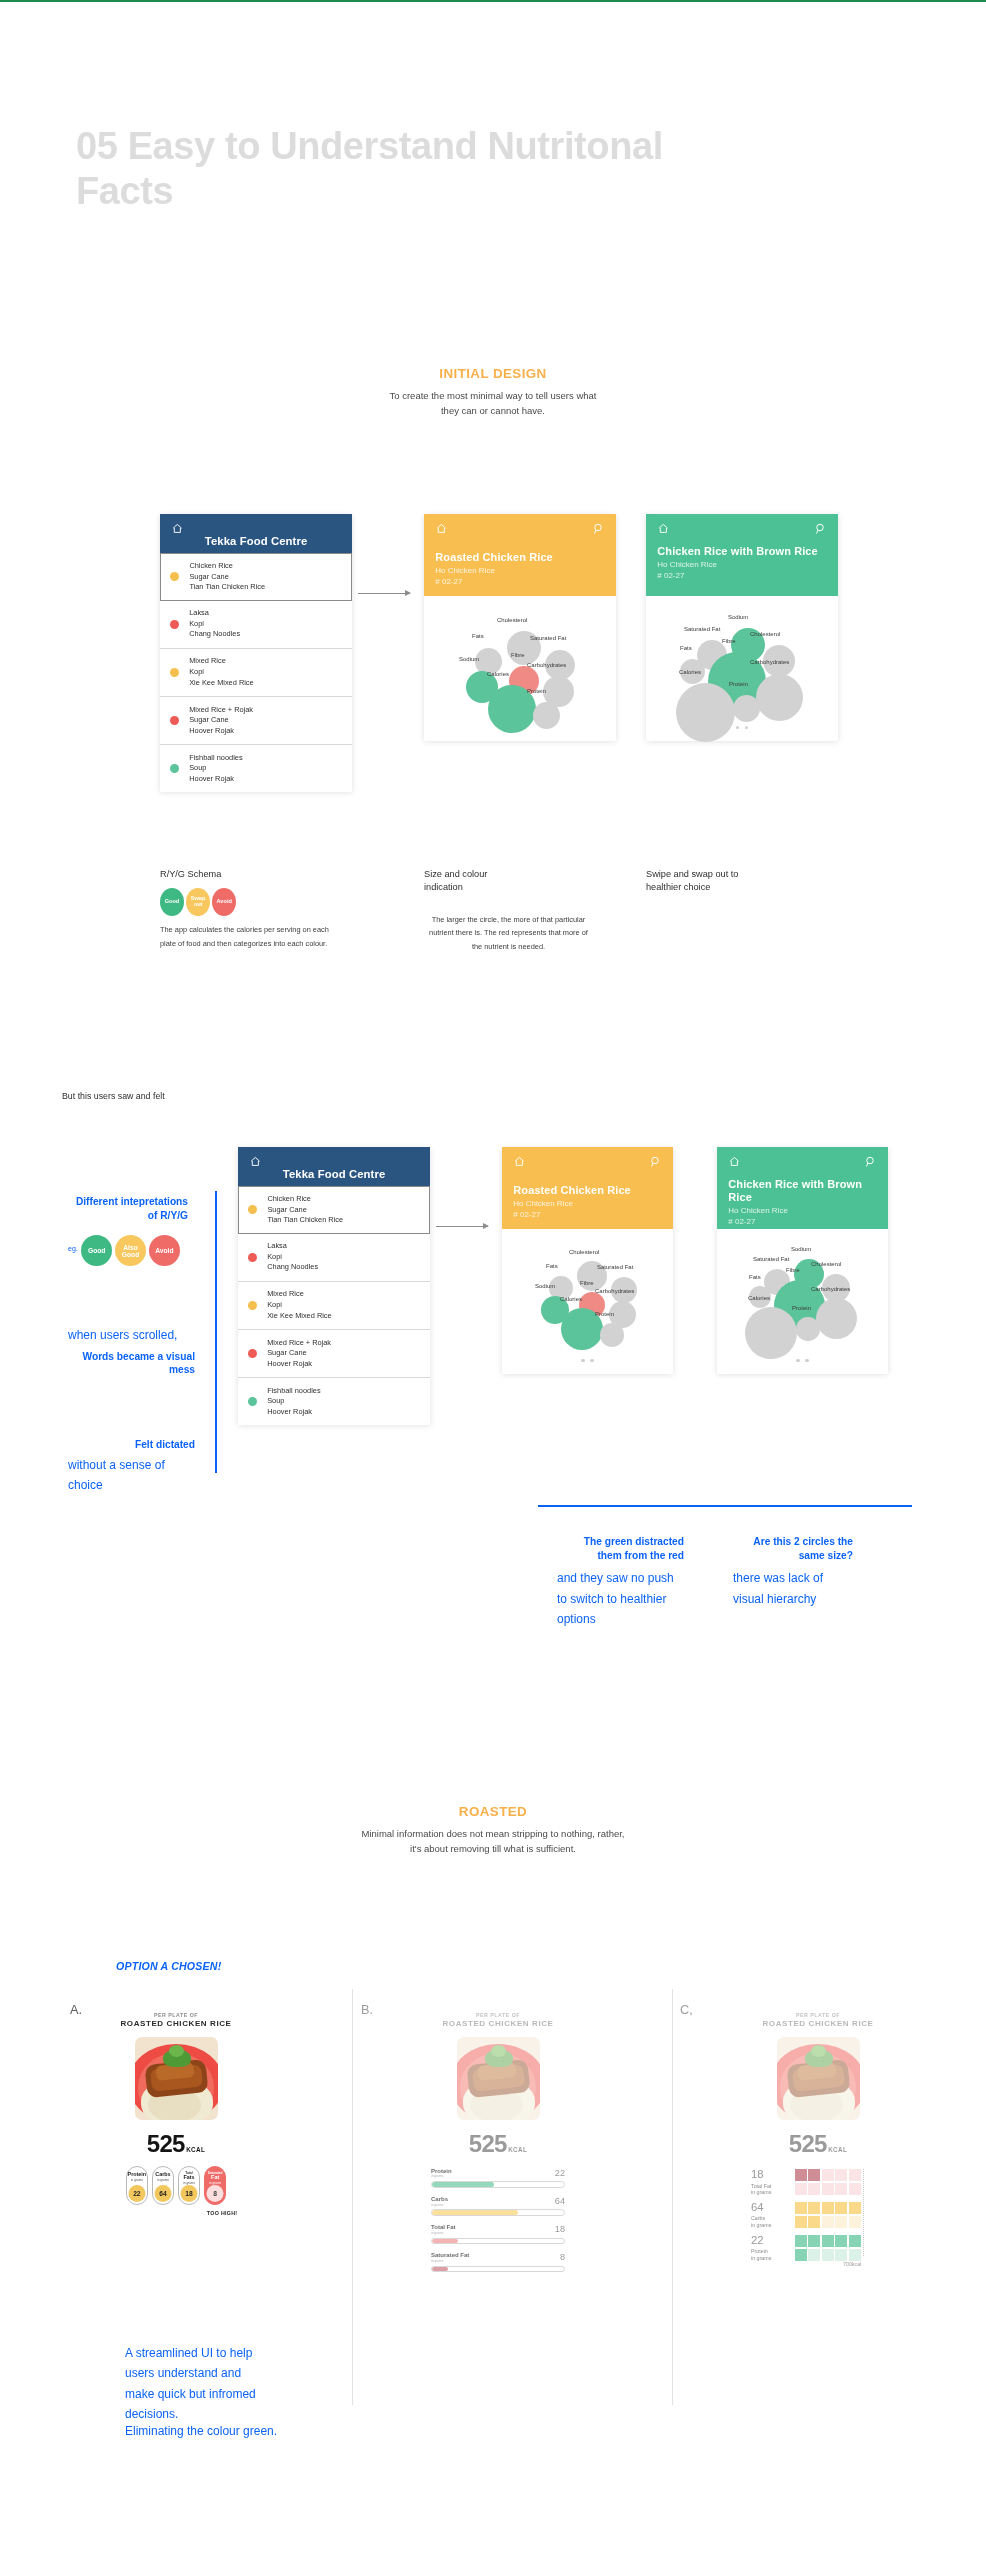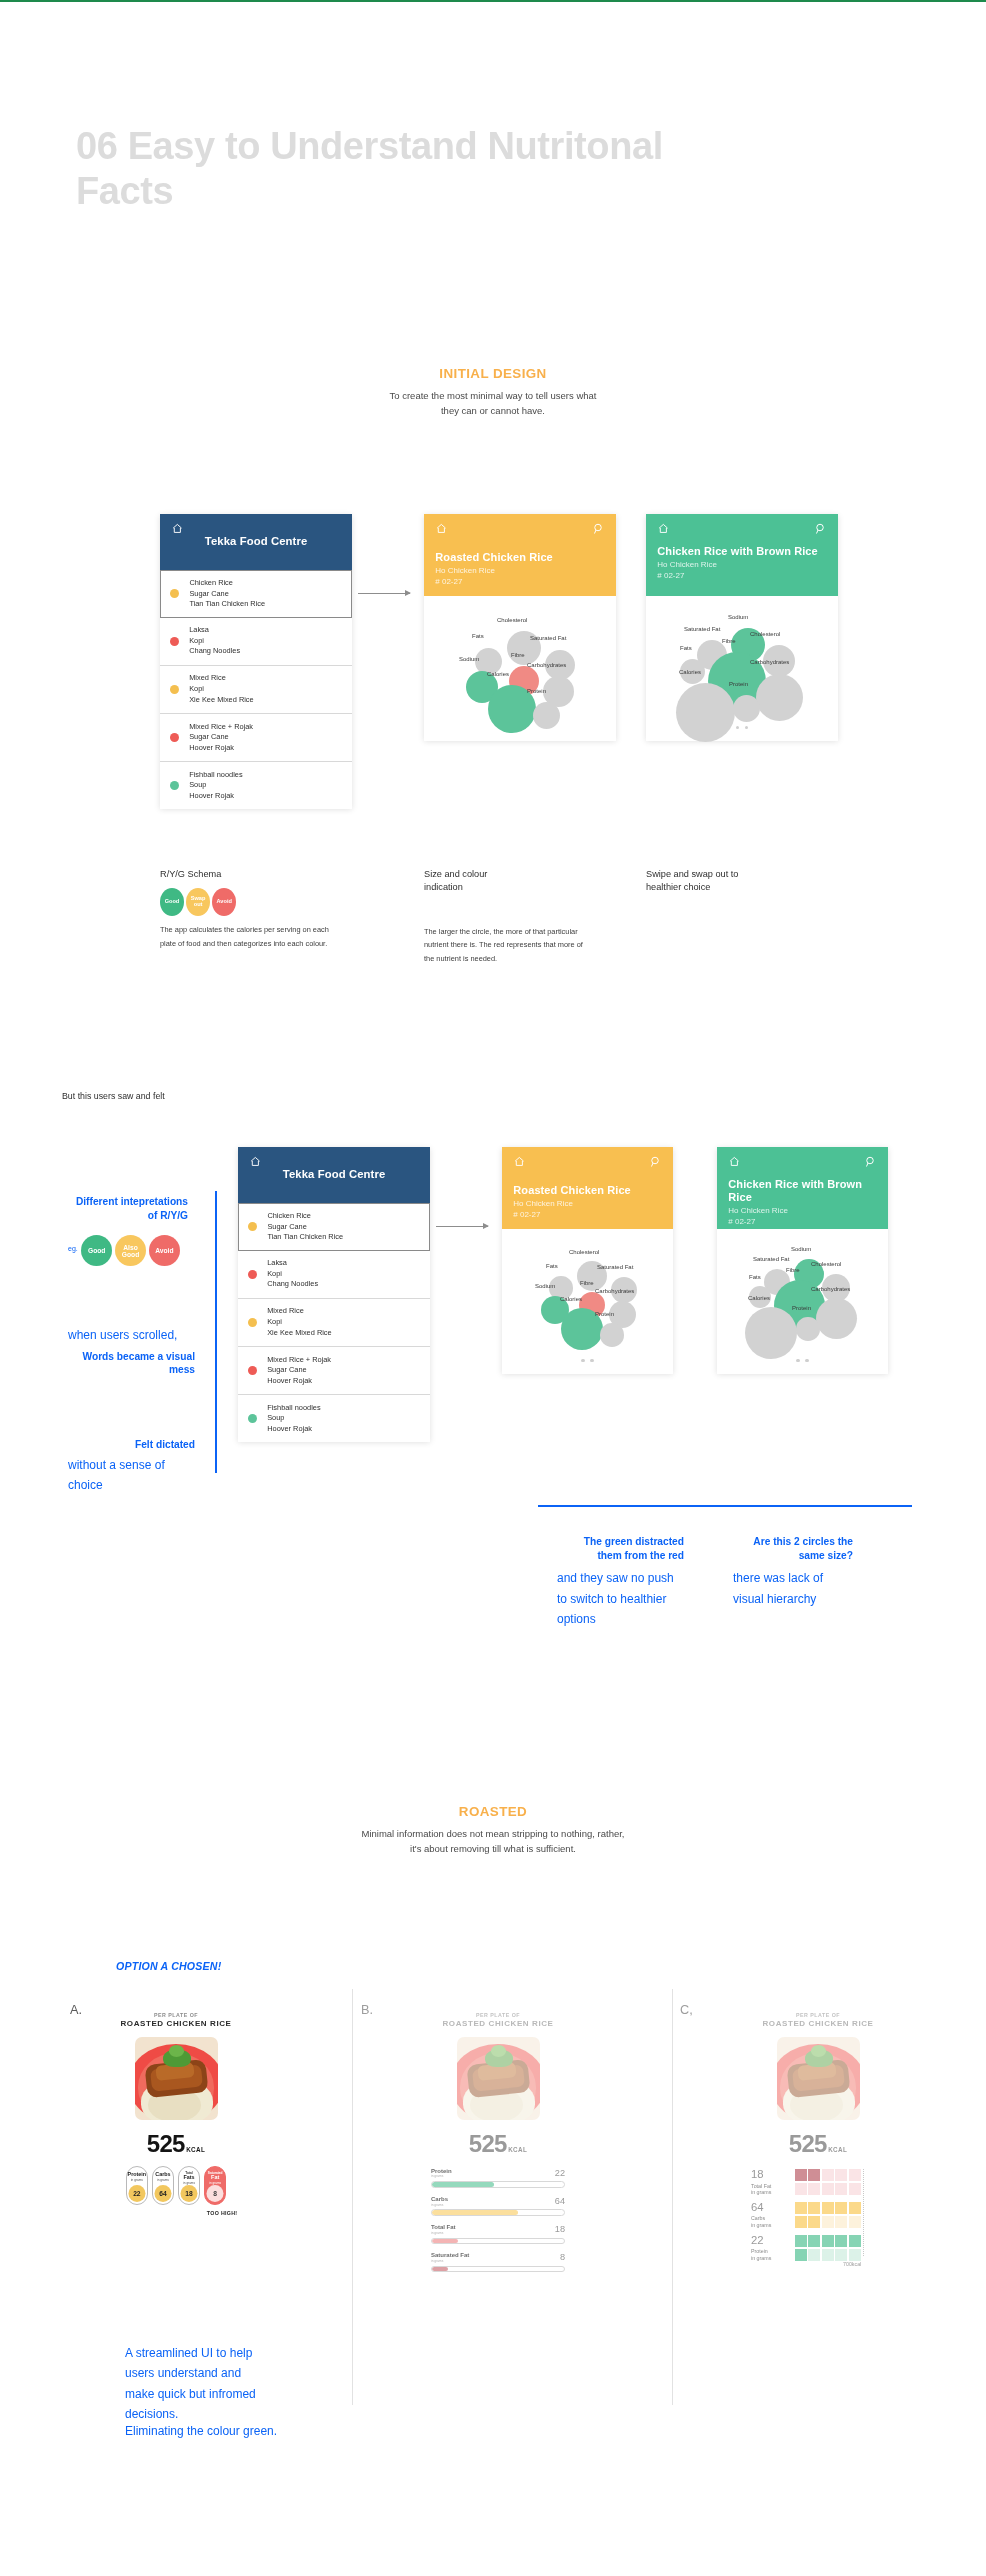--- a/index.html
+++ b/index.html
@@ -36,21 +36,21 @@
     margin-top: 7.8px; font-size: 9.5px; line-height: 1.55; color: #4a4a4a;
   }
 
   
   .phone {
     position: absolute;
     background: #fff;
     box-shadow: 0 1.4px 6.3px rgba(0,0,0,0.13);
   }
   .phone-head { position: relative; padding: 10px 11.3px 11.3px 11.3px; }
-  .phone-head.navy { background: #2a5580; height: 56px; padding-top: 8.5px; }
+  .phone-head.navy { background: #2a5580; height: 39px; padding-top: 8.5px; }
   .phone-head.amber { background: #f8bf50; height: 82px; }
   .phone-head.green { background: #4cc195; height: 82px; }
   .ic-home, .ic-search { position: absolute; display:block; }
   .ic-home { left: 11.3px; top: 8.5px; width: 12.7px; height: 11.3px; }
   .ic-search { right: 11.3px; top: 8.5px; width: 12px; height: 12px; }
   .phone-head .ph-title {
     color: #fff; font-weight: bold; letter-spacing: 0.1px;
   }
   .navy .ph-title { font-size: 11.3px; text-align: center; margin-top: 12.7px; }
   .amber .ph-title, .green .ph-title { font-size: 11px; margin-top: 27px; line-height:1.15; }
@@ -200,21 +200,21 @@
   .cgrid-cells { display:grid; grid-template-columns: repeat(5, 12px); grid-gap: 1.4px; }
   .cell { width:12px; height:12px; }
   .cgrid-axis { position:absolute; border-left: 0.7px dotted #c9c9c9; }
   .cg-700 { position:absolute; font-size: 5.3px; color:#9e9e9e; }
 </style>
 </head>
 <body>
 
 <div class="top-rule"></div>
 
-<div class="ghost-heading">06 Easy to Understand Nutritonal Facts</div>
+<div class="ghost-heading">05 Easy to Understand Nutritonal Facts</div>
 
 <div class="sec" style="left:317px; top:366px; width:352px;">
   <div class="sec-title">INITIAL DESIGN</div>
   <div class="sec-sub" style="max-width:211px;margin-left:auto;margin-right:auto;">To create the most minimal way to tell users what they can or cannot have.</div>
 </div>
 
 <div class="phone" style="left:160px; top:514px; width:192px;">
   <div class="phone-head navy">
     <svg class="ic-home" viewBox="0 0 24 24" fill="none" stroke="#fff" stroke-width="2">
       <path d="M3 11 L12 3 L21 11"></path>
@@ -343,21 +343,21 @@
   <div class="chips" style="margin-top:7px;">
     <div class="chip g">Good</div>
     <div class="chip y">Swap out</div>
     <div class="chip r">Avoid</div>
   </div>
   <p>The app calculates the calories per serving on each plate of food and then categorizes into each colour.</p>
 </div>
 
 <div class="cap" style="left:424px; top:868px; width:169px;">
   <h4 style="max-width:92px;">Size and colour indication</h4>
-  <p style="margin-top:30px;">The larger the circle, the more of that particular nutrient there is. The red represents that more of the nutrient is needed.</p>
+  <p style="margin-top:18px;text-align:center;">The larger the circle, the more of that particular nutrient there is. The red represents that more of the nutrient is needed.</p>
 </div>
 
 <div class="cap" style="left:646px; top:868px; width:169px;">
   <h4 style="max-width:120px;">Swipe and swap out to healthier choice</h4>
   <p></p>
 </div>
 
 <div class="section-note" style="left:62px; top:1091px;">But this users saw and felt</div>
 
 <div class="vline" style="left:215px; top:1191px; height:282px;"></div>

